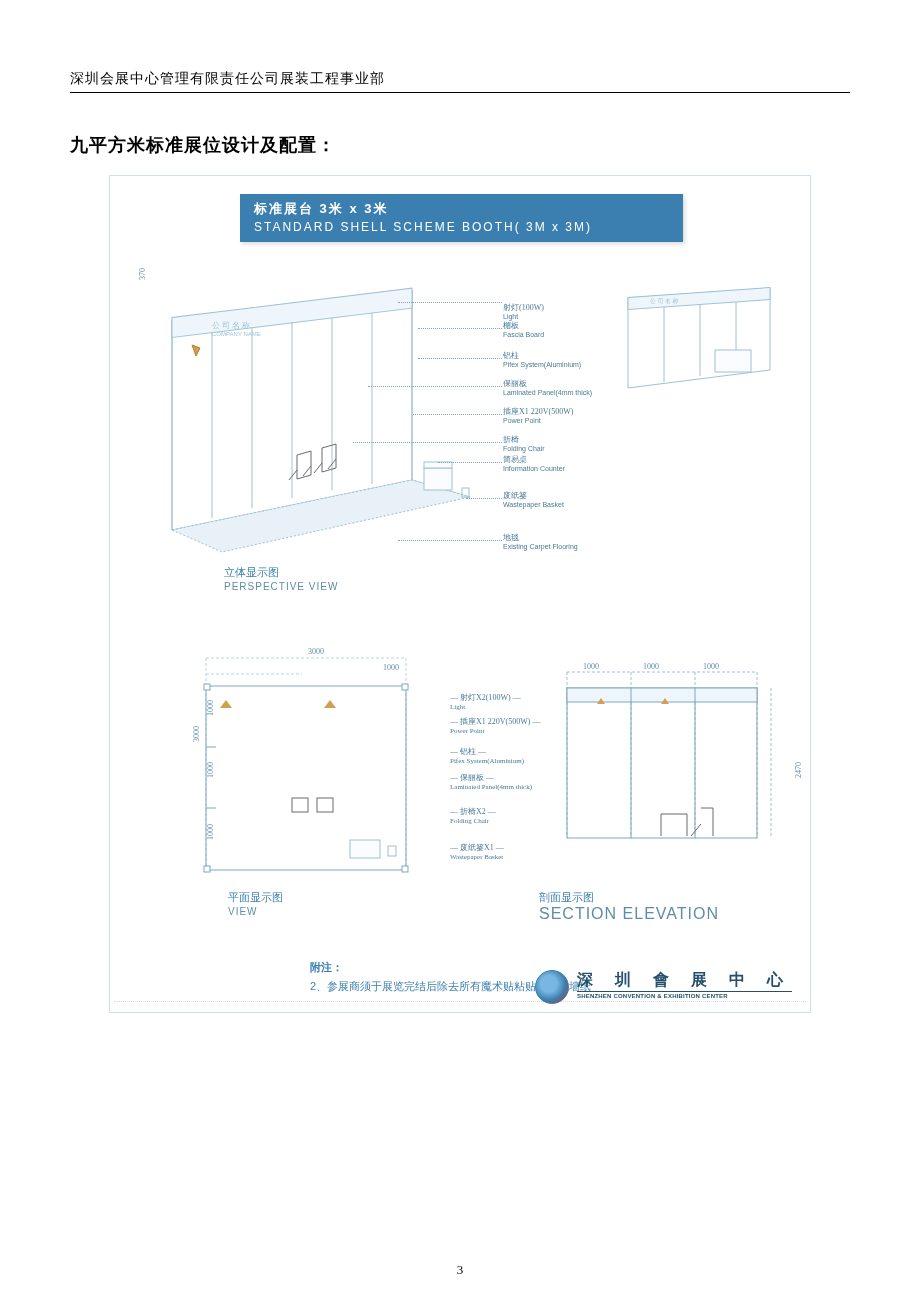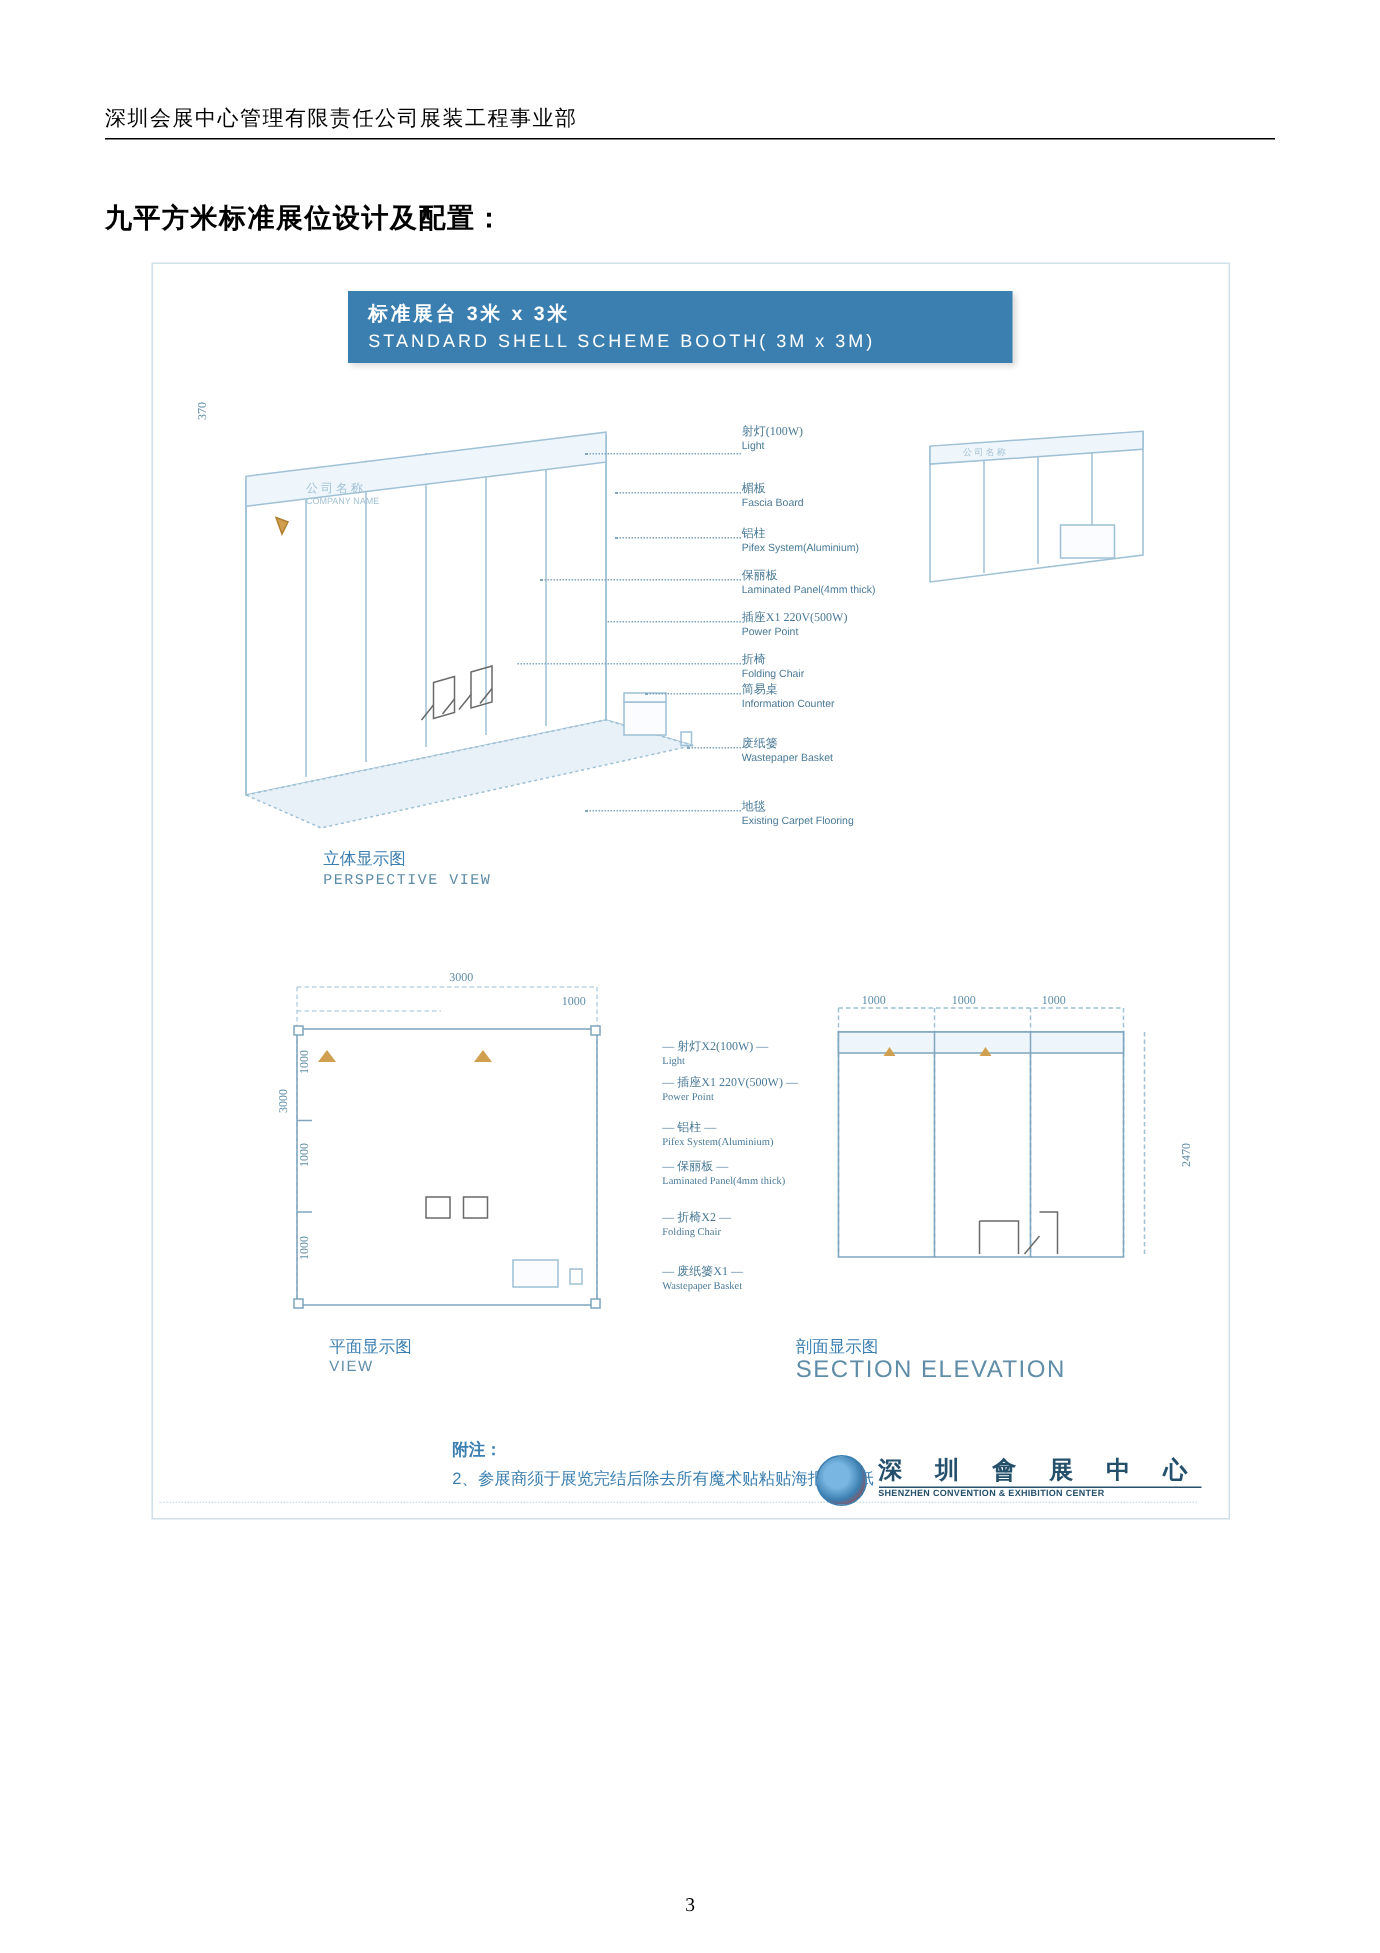--- a/index.html
+++ b/index.html
@@ -38,21 +38,21 @@
     line-height: 2.2;
     text-indent: 1em;
     margin-bottom: 12px;
   }
   .diagram-box {
     margin: 6px auto 0 auto;
     width: 700px;
     border: 1px solid #cfe0eb;
     background: #fff;
     position: relative;
-    padding: 8px 17px 10px 0;
+    padding: 8px 0 10px 0;
   }
   .title-bar {
     background: #3b7fb0;
     color: #fff;
     margin: 10px 0 10px 130px;
     width: 415px;
     padding: 6px 14px 8px 14px;
     font-family: Arial, sans-serif;
     box-shadow: 2px 2px 4px rgba(0,0,0,0.15);
   }
@@ -88,21 +88,21 @@
   .info-label .en { font-family: Arial; font-size: 7px; }
   .leader { border-top: 1px dotted #7fa5bf; height:0; position:absolute; }
 
   .persp-title {
     position: absolute;
     left: 86px; top: 295px;
     font-size: 11px;
     color: #3b7fb0;
     font-family: "SimHei", sans-serif;
   }
-  .persp-title .en { font-family: Liberation Mono, monospace; font-size: 10px; color: #5f8da8; letter-spacing: 1px; }
+  .persp-title .en { font-family: Liberation Sans, sans-serif; font-size: 10px; color: #5f8da8; letter-spacing: 1px; }
 
   
   .mini-persp {
     position: absolute; right: 14px; top: 14px;
     width: 160px; height: 110px;
   }
 
   .plan-area {
     position: relative;
     height: 285px;
@@ -227,21 +227,21 @@
       <div class="leader" style="top:32px;left:260px;width:104px;"></div>
       <div class="leader" style="top:58px;left:280px;width:84px;"></div>
       <div class="leader" style="top:88px;left:280px;width:84px;"></div>
       <div class="leader" style="top:116px;left:230px;width:134px;"></div>
       <div class="leader" style="top:144px;left:275px;width:89px;"></div>
       <div class="leader" style="top:172px;left:215px;width:149px;"></div>
       <div class="leader" style="top:192px;left:300px;width:64px;"></div>
       <div class="leader" style="top:228px;left:328px;width:36px;"></div>
       <div class="leader" style="top:270px;left:260px;width:104px;"></div>
 
-      <div class="info-label" style="top:14px;"><span class="cn">射灯(100W)</span><br><span class="en">Light</span></div>
+      <div class="info-label" style="top:34px;"><span class="cn">射灯(100W)</span><br><span class="en">Light</span></div>
       <div class="info-label" style="top:52px;"><span class="cn">楣板</span><br><span class="en">Fascia Board</span></div>
       <div class="info-label" style="top:82px;"><span class="cn">铝柱</span><br><span class="en">Pifex System(Aluminium)</span></div>
       <div class="info-label" style="top:110px;"><span class="cn">保丽板</span><br><span class="en">Laminated Panel(4mm thick)</span></div>
       <div class="info-label" style="top:138px;"><span class="cn">插座X1  220V(500W)</span><br><span class="en">Power Point</span></div>
       <div class="info-label" style="top:166px;"><span class="cn">折椅</span><br><span class="en">Folding Chair</span></div>
       <div class="info-label" style="top:186px;"><span class="cn">简易桌</span><br><span class="en">Information Counter</span></div>
       <div class="info-label" style="top:222px;"><span class="cn">废纸篓</span><br><span class="en">Wastepaper Basket</span></div>
       <div class="info-label" style="top:264px;"><span class="cn">地毯</span><br><span class="en">Existing Carpet Flooring</span></div>
 
       <svg class="mini-persp" viewBox="0 0 160 110">

